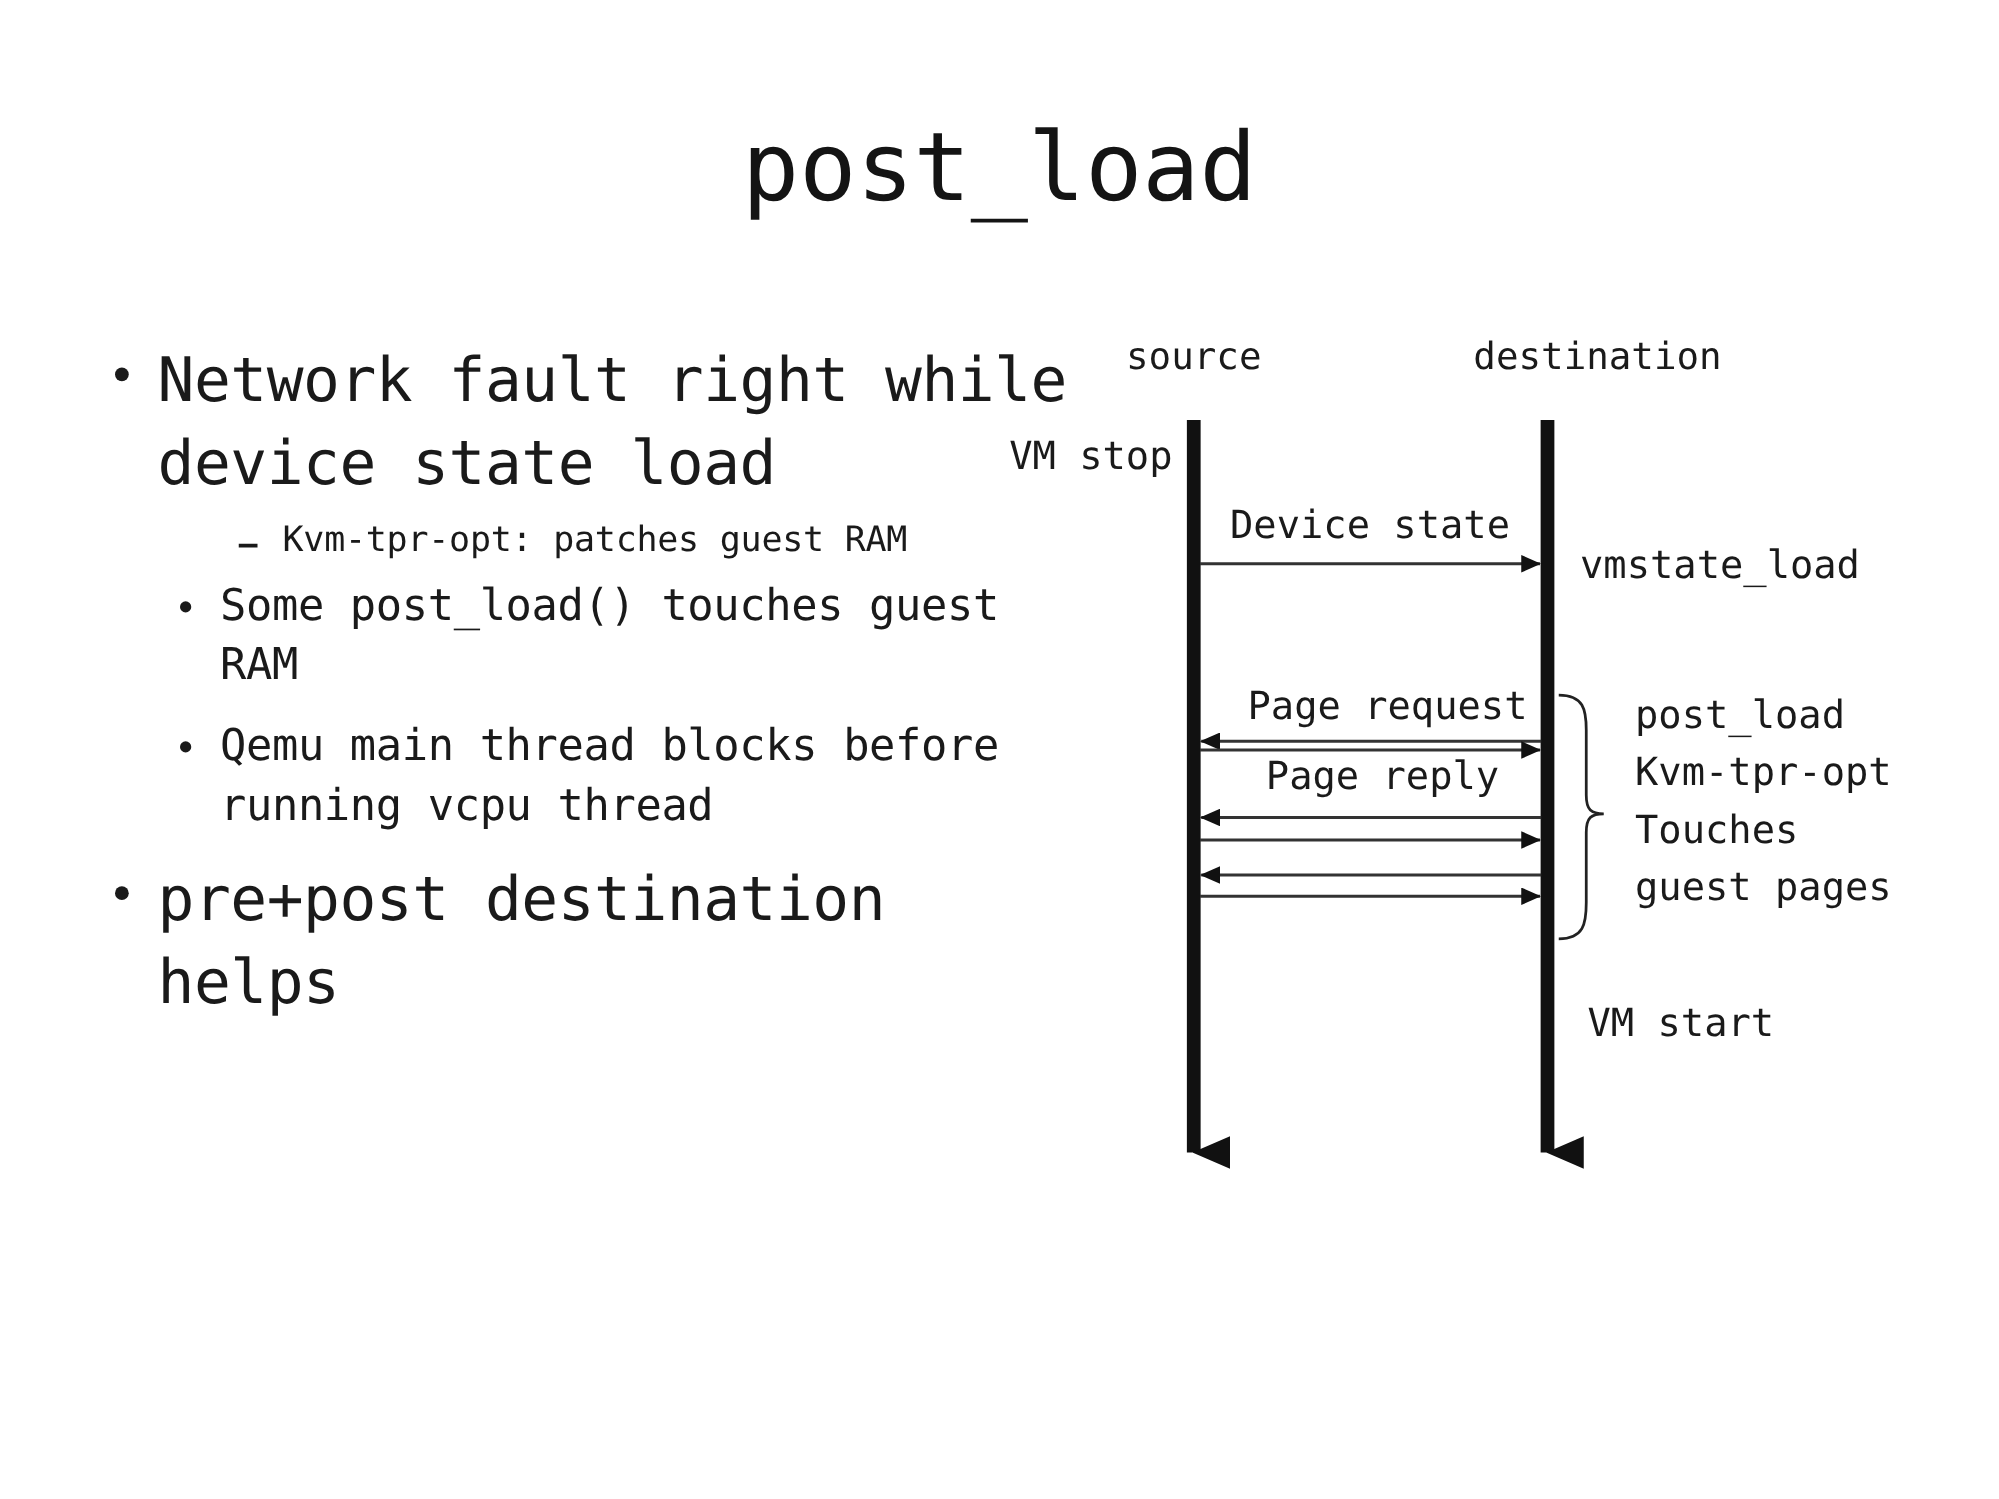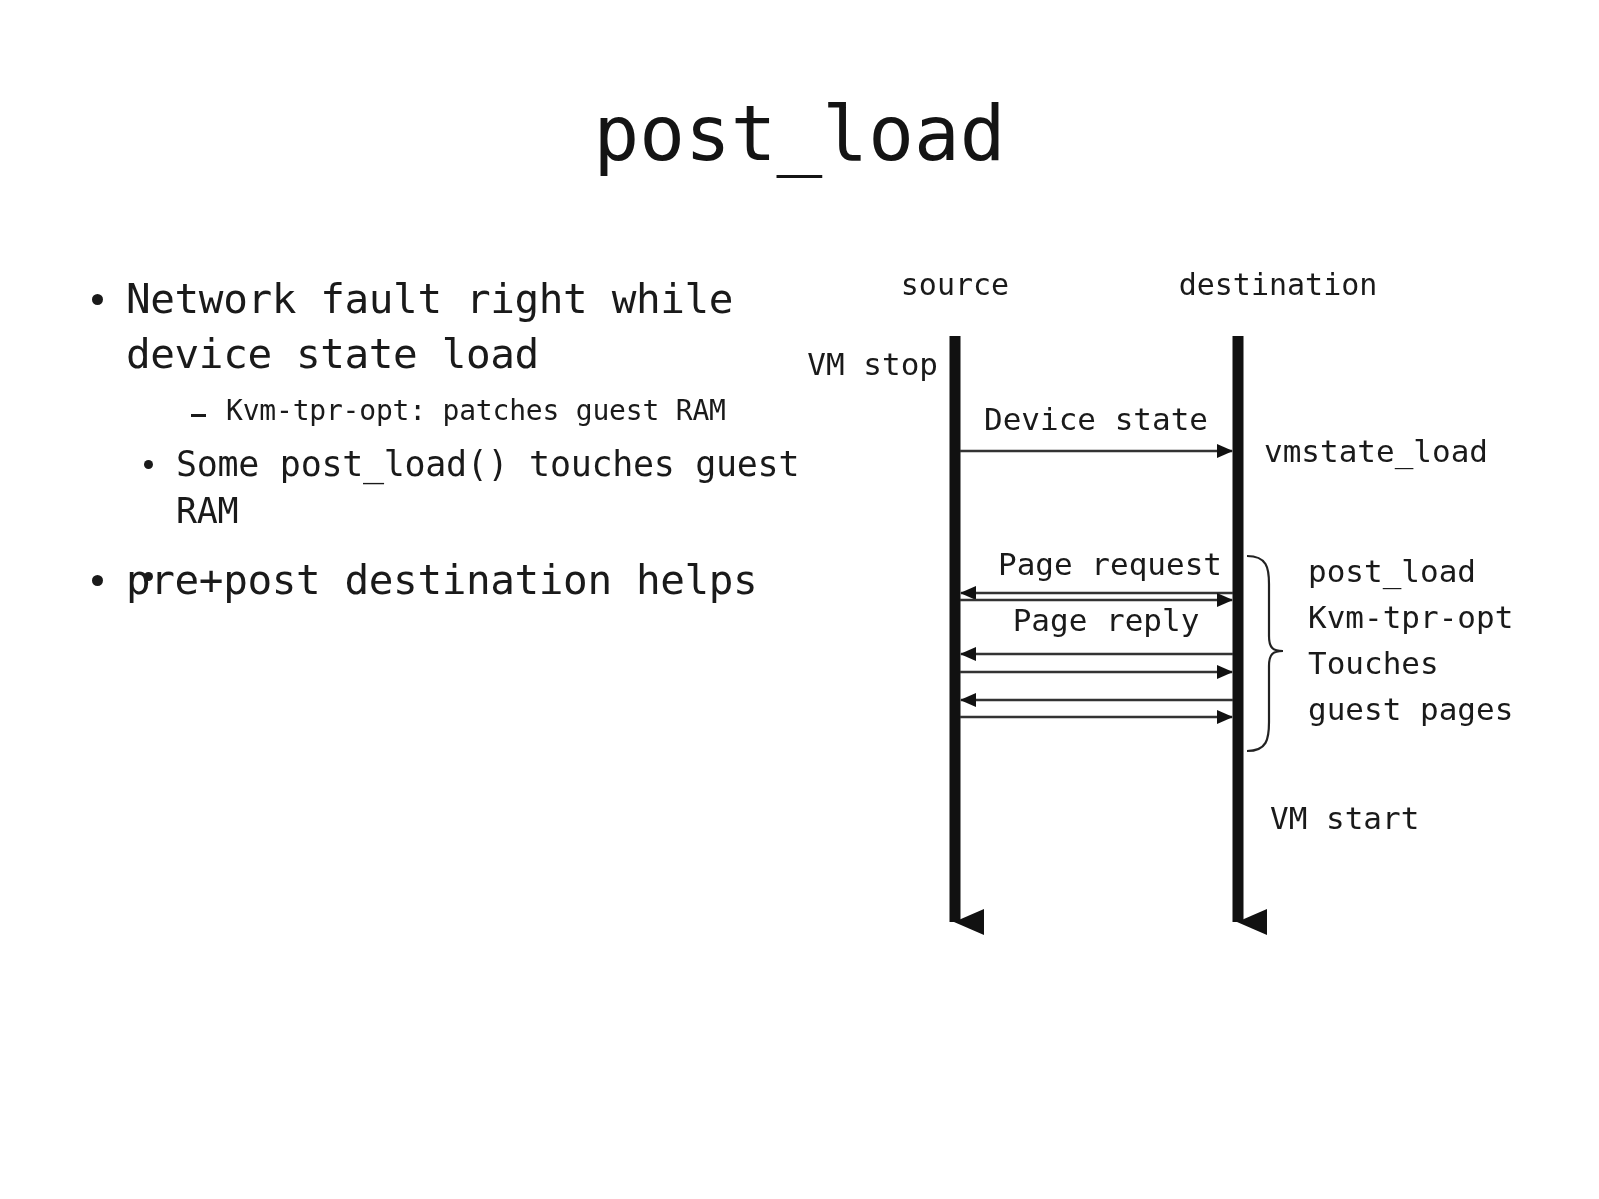--- a/index.html
+++ b/index.html
@@ -42,21 +42,21 @@
 
   .bullet {
     position: relative;
     display: block;
     box-sizing: border-box;
   }
 
   
   .lvl1 {
     padding-left: 48px;
-    font-size: 41px;
+    font-size: 49px;
     line-height: 1.34;
     margin-bottom: 8px;
     letter-spacing: -0.4px;
   }
   .lvl1 > .dot {
     position: absolute;
     left: 14px;
     top: 22px;
     width: 11px;
     height: 11px;
@@ -140,20 +140,21 @@
   </div>
 
   <div class="bullet lvl2 gap-small">
     <span class="dot"></span>
     <span>Some post_load() touches guest RAM</span>
   </div>
 
 
   <div class="bullet lvl2 gap-before">
     <span class="dot"></span>
+    <span>Qemu main thread blocks before running vcpu thread</span>
   </div>
 
   <div class="bullet lvl1 gap-before">
     <span class="dot"></span>
     <span>pre+post destination helps</span>
   </div>
 
 </div>
 
 <div class="diagram">

